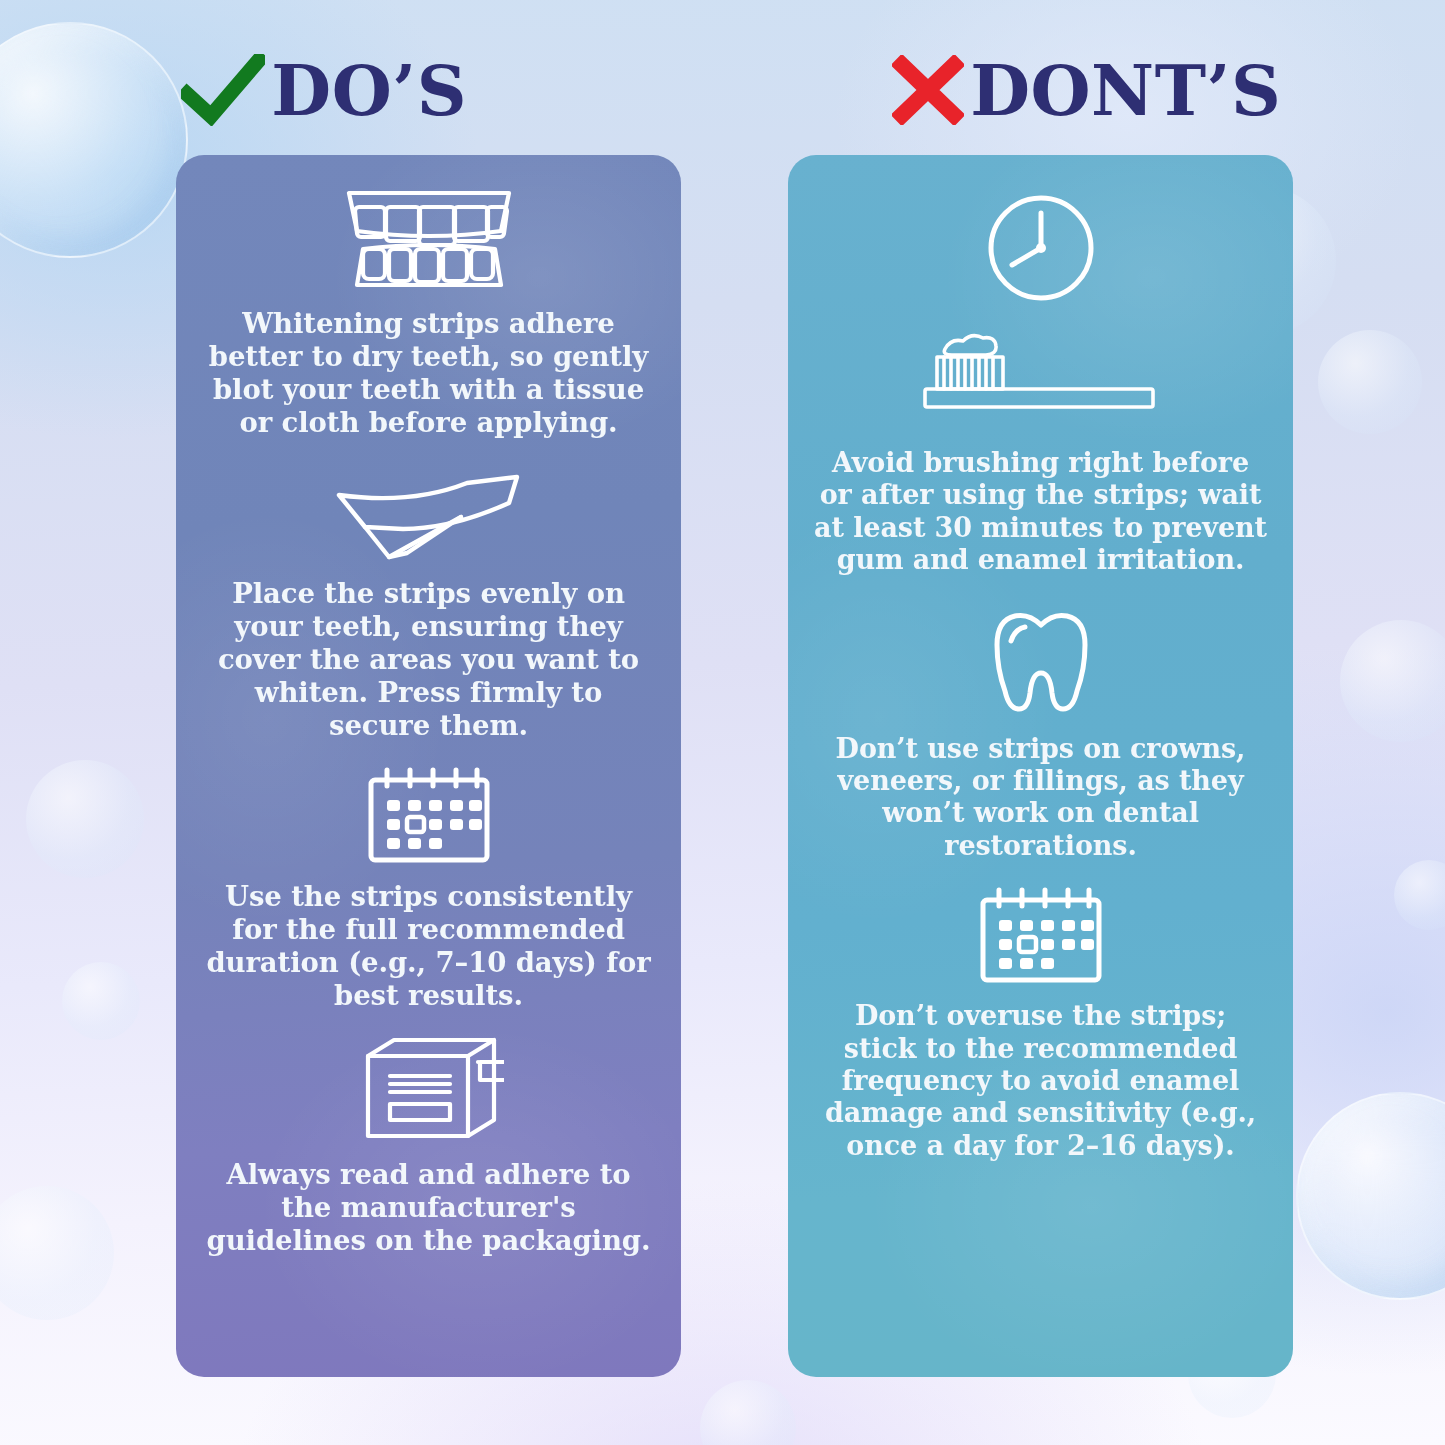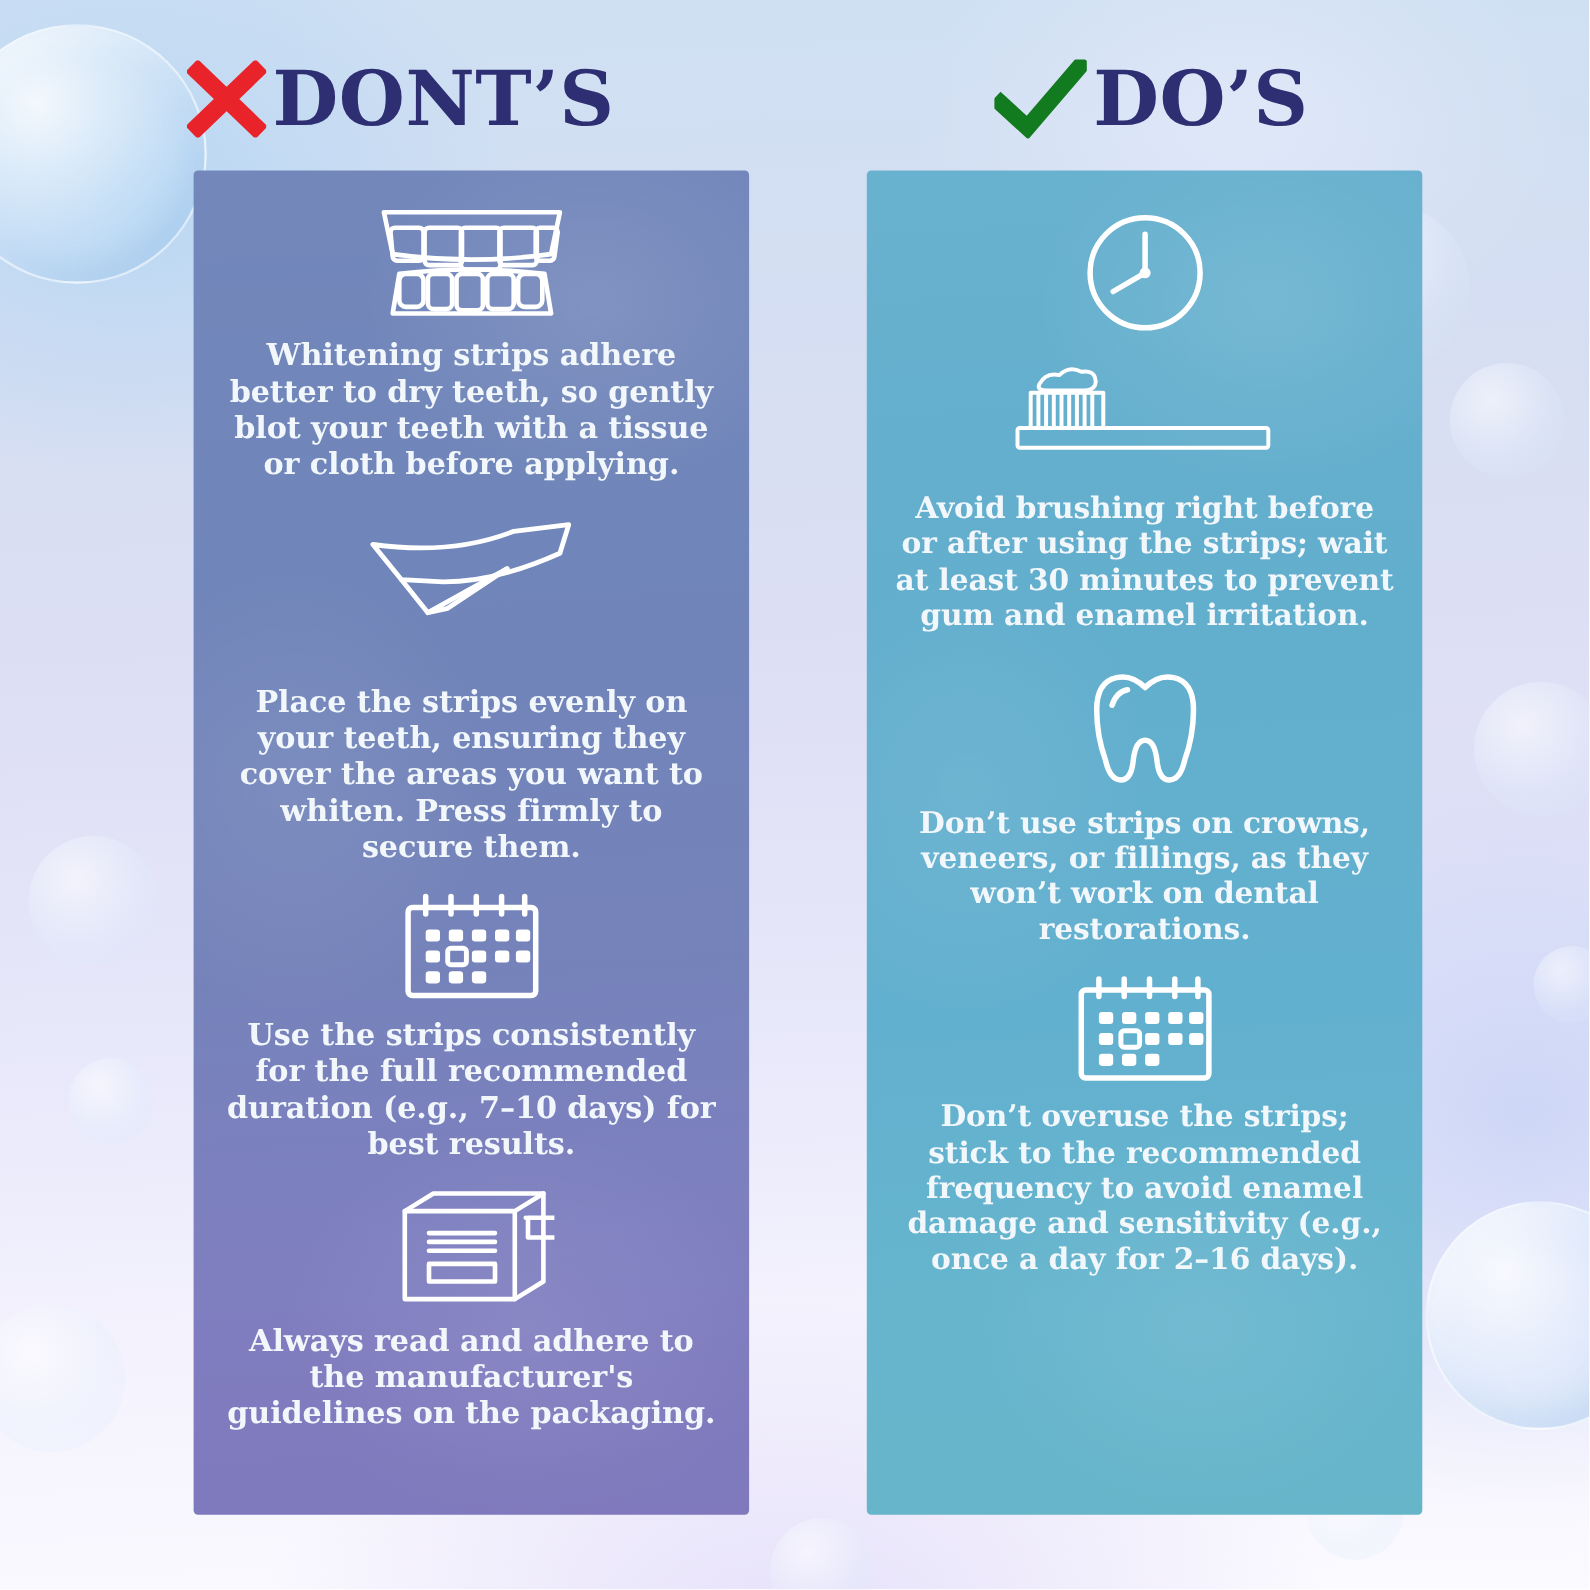--- a/index.html
+++ b/index.html
@@ -54,21 +54,21 @@
     color:#2e2f73;
     line-height:1;
   }
 
   
   .panels { position:absolute; top:155px; left:0; width:100%; height:1222px; z-index:4; }
 
   .panel {
     position:absolute; top:0;
     width:505px; height:1222px;
-    border-radius:4px;
+    border-radius:28px;
     padding:28px 22px 18px;
     display:flex; flex-direction:column;
     align-items:center;
     overflow:hidden;
   }
   .panel.dos {
     left:176px;
     background:linear-gradient(177deg,#7387bb 0%, #7085b9 30%, #7583ba 58%, #7f7fc0 80%, #7f78bd 100%);
   }
   .panel.donts {
@@ -116,32 +116,32 @@
   <div class="bubble soft" style="left:1340px; top:620px;  width:122px; height:122px;"></div>
   <div class="bubble soft" style="left:26px;   top:760px;  width:118px; height:118px;"></div>
   <div class="bubble soft" style="left:62px;   top:962px;  width:78px;  height:78px;"></div>
   <div class="bubble soft" style="left:-20px;  top:1186px; width:134px; height:134px;"></div>
   <div class="bubble soft" style="left:700px;  top:1380px; width:96px;  height:96px;"></div>
   <div class="bubble soft" style="left:1188px; top:1330px; width:88px;  height:88px;"></div>
   <div class="bubble soft" style="left:1394px; top:860px;  width:70px;  height:70px;"></div>
 
   <div class="headers">
 
+    <div class="head-col left">
+      <svg class="mark" width="84" height="72" viewBox="0 0 84 72">
+        <path d="M6 40 L30 62 L78 6" fill="none" stroke="#127a1f" stroke-width="15" stroke-linecap="square" stroke-linejoin="miter"></path>
+      </svg>
+      <span class="head-text">DO’S</span>
+    </div>
+
     <div class="head-col right">
       <svg class="mark" width="72" height="70" viewBox="0 0 72 70">
         <path d="M10 10 L62 60 M62 10 L10 60" fill="none" stroke="#e8232a" stroke-width="16" stroke-linecap="square"></path>
       </svg>
       <span class="head-text">DONT’S</span>
-    </div>
-
-    <div class="head-col left">
-      <svg class="mark" width="84" height="72" viewBox="0 0 84 72">
-        <path d="M6 40 L30 62 L78 6" fill="none" stroke="#127a1f" stroke-width="15" stroke-linecap="square" stroke-linejoin="miter"></path>
-      </svg>
-      <span class="head-text">DO’S</span>
     </div>
 
   </div>
 
   <div class="panels">
 
     <div class="panel dos">
       <div class="sheen"></div>
 
       <div class="block" style="margin-top:2px;">
@@ -157,21 +157,21 @@
             <rect x="22" y="64" width="22" height="30" rx="6"></rect>
             <rect x="48" y="64" width="22" height="32" rx="5"></rect>
             <rect x="74" y="64" width="24" height="33" rx="5"></rect>
             <rect x="102" y="64" width="24" height="32" rx="5"></rect>
             <rect x="130" y="64" width="22" height="30" rx="6"></rect>
           </svg>
         </div>
         <div class="body-text">Whitening strips adhere better to dry teeth, so gently blot your teeth with a tissue or cloth before applying.</div>
       </div>
 
-      <div class="block" style="margin-top:32px;gap:45px;">
+      <div class="block" style="margin-top:32px;">
         <div class="icon-wrap">
           <svg width="196" height="92" viewBox="0 0 196 92" fill="none" stroke="#ffffff" stroke-width="4.4" stroke-linejoin="round" stroke-linecap="round">
             <path d="M8 24 Q80 34 136 12 L186 6 L178 32 Q120 58 72 58 L34 56 Z"></path>
             <path d="M34 56 L58 86 L76 82 L130 46"></path>
             <path d="M58 86 L130 46"></path>
           </svg>
         </div>
         <div class="body-text">Place the strips evenly on your teeth, ensuring they cover the areas you want to whiten. Press firmly to secure them.</div>
       </div>
 

